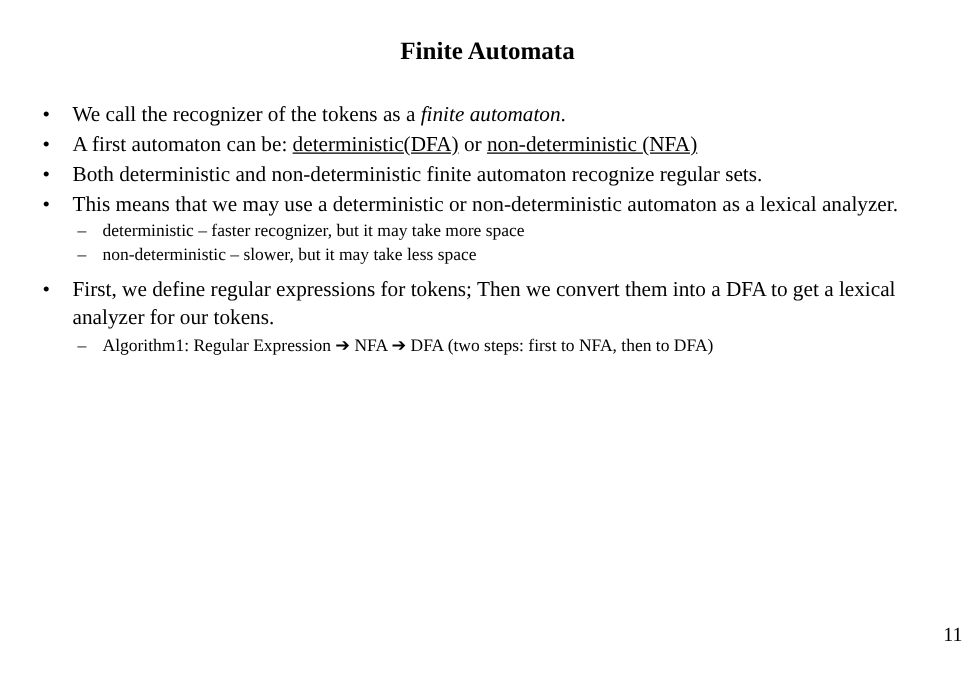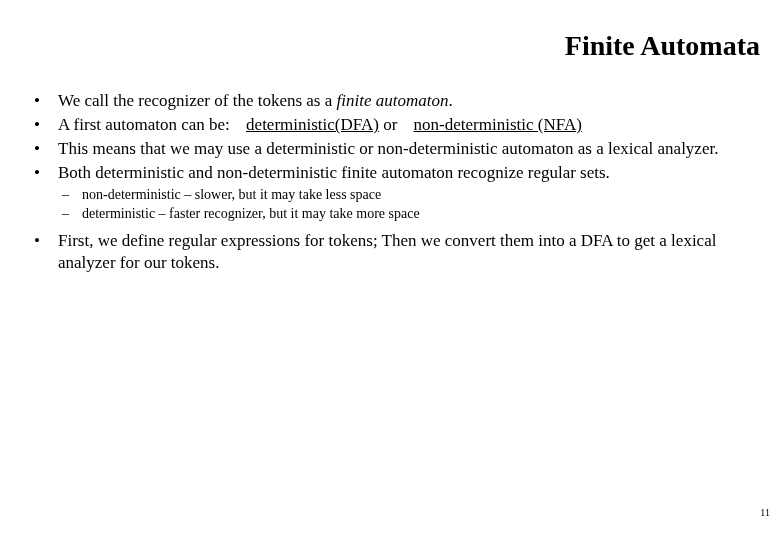--- a/index.html
+++ b/index.html
@@ -7,22 +7,22 @@
     width: 780px;
     height: 540px;
     background: #ffffff;
     font-family: "Times New Roman", Times, serif;
     color: #000000;
     padding: 30px 20px 0 20px;
     position: relative;
     overflow: hidden;
   }
   .title {
-    text-align: right;
-    font-size: 28px;
+    text-align: center;
+    font-size: 20px;
     font-weight: bold;
     margin-bottom: 28px;
   }
   ul.main {
     list-style: none;
     padding-left: 14px;
   }
   ul.main > li {
     font-size: 17px;
     line-height: 1.3;
@@ -48,46 +48,47 @@
     padding-left: 20px;
     text-indent: -20px;
   }
   ul.sub > li::before {
     content: "–";
     display: inline-block;
     width: 20px;
     text-indent: 0;
   }
   .italic { font-style: italic; }
-  .under { text-decoration: underline; margin-left: 12px; }
+  .under { text-decoration: underline; }
   .page-num {
     position: absolute;
     right: 10px;
     bottom: 22px;
-    font-size: 10px;
+    font-size: 16px;
   }
   .arrow { font-family: Arial, sans-serif; }
 </style>
 </head>
 <body>
 
 <h1 class="title">Finite Automata</h1>
 
 <ul class="main">
   <li><span>We call the recognizer of the tokens as a </span><span class="italic">finite automaton</span><span>.</span></li>
   <li><span>A first automaton can be: </span><span class="under">deterministic(DFA)</span><span> or </span><span class="under">non-deterministic (NFA)</span></li>
+  <li>Both deterministic and non-deterministic finite automaton recognize regular sets.</li>
   <li>This means that we may use a deterministic or non-deterministic automaton as a lexical analyzer.</li>
-  <li>Both deterministic and non-deterministic finite automaton recognize regular sets.</li>
 </ul>
 
 <ul class="sub">
+  <li>deterministic – faster recognizer, but it may take more space</li>
   <li>non-deterministic – slower, but it may take less space</li>
-  <li>deterministic – faster recognizer, but it may take more space</li>
 </ul>
 
 <ul class="main">
   <li>First, we define regular expressions for tokens; Then we convert them into a DFA to get a lexical analyzer for our tokens.</li>
 </ul>
 
 <ul class="sub">
+  <li><span>Algorithm1:  Regular Expression  </span><span class="arrow">➔</span><span> NFA </span><span class="arrow">➔</span><span> DFA  (two steps: first to NFA, then to DFA)</span></li>
 </ul>
 
 <div class="page-num">11</div>
 
 </body></html>

